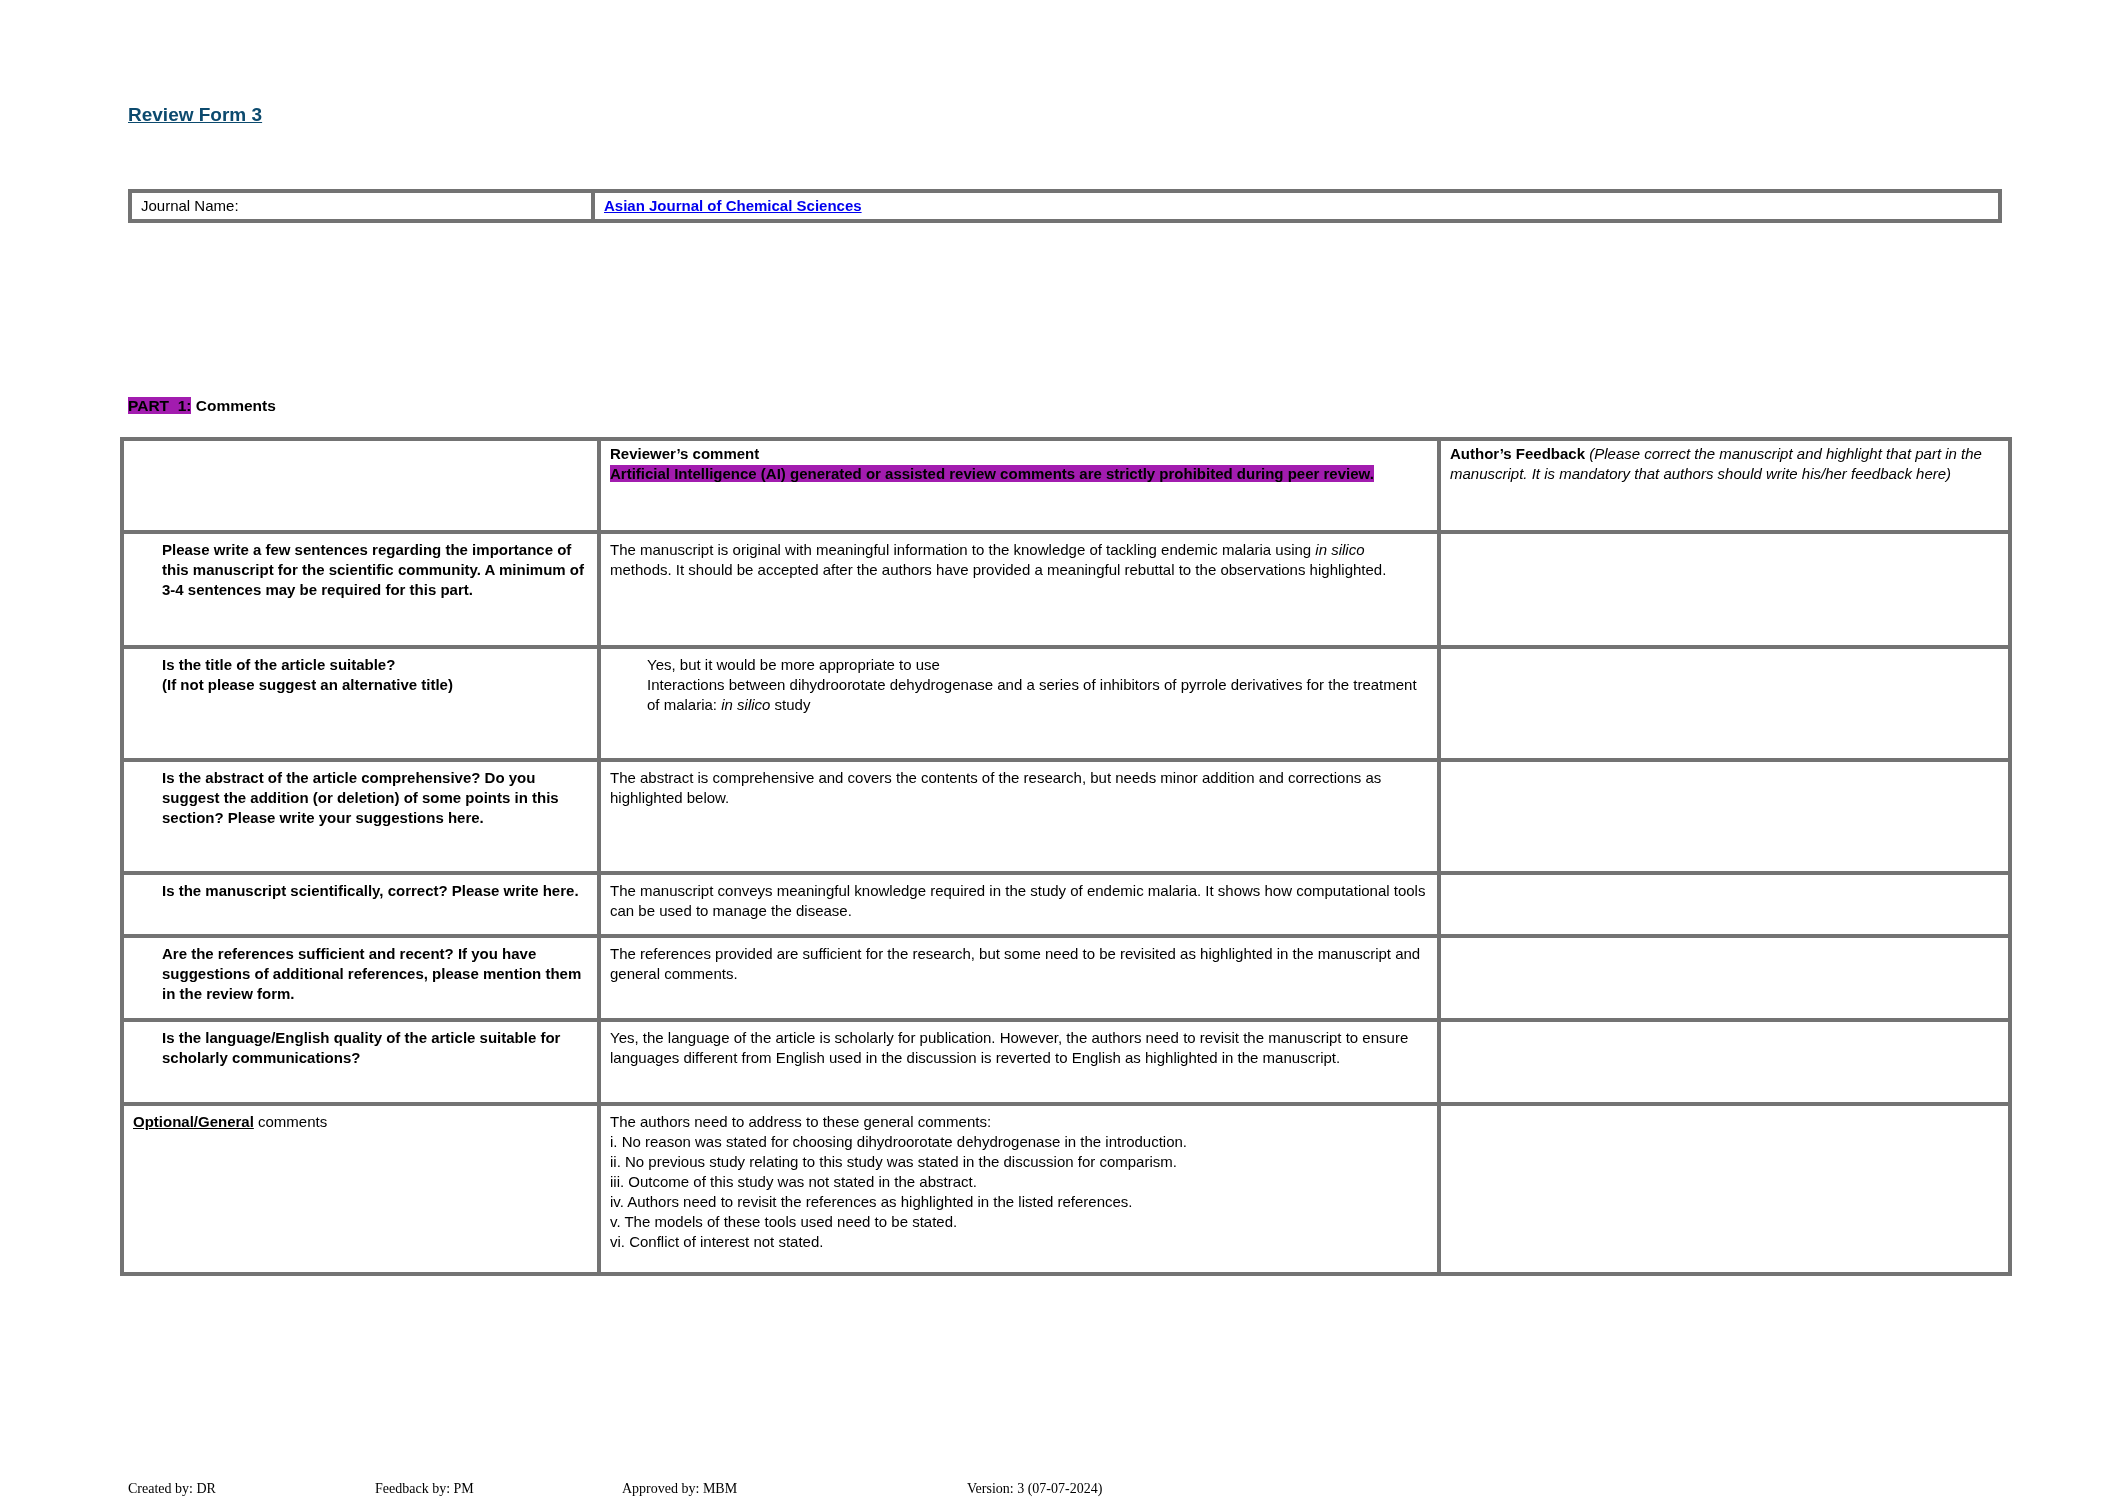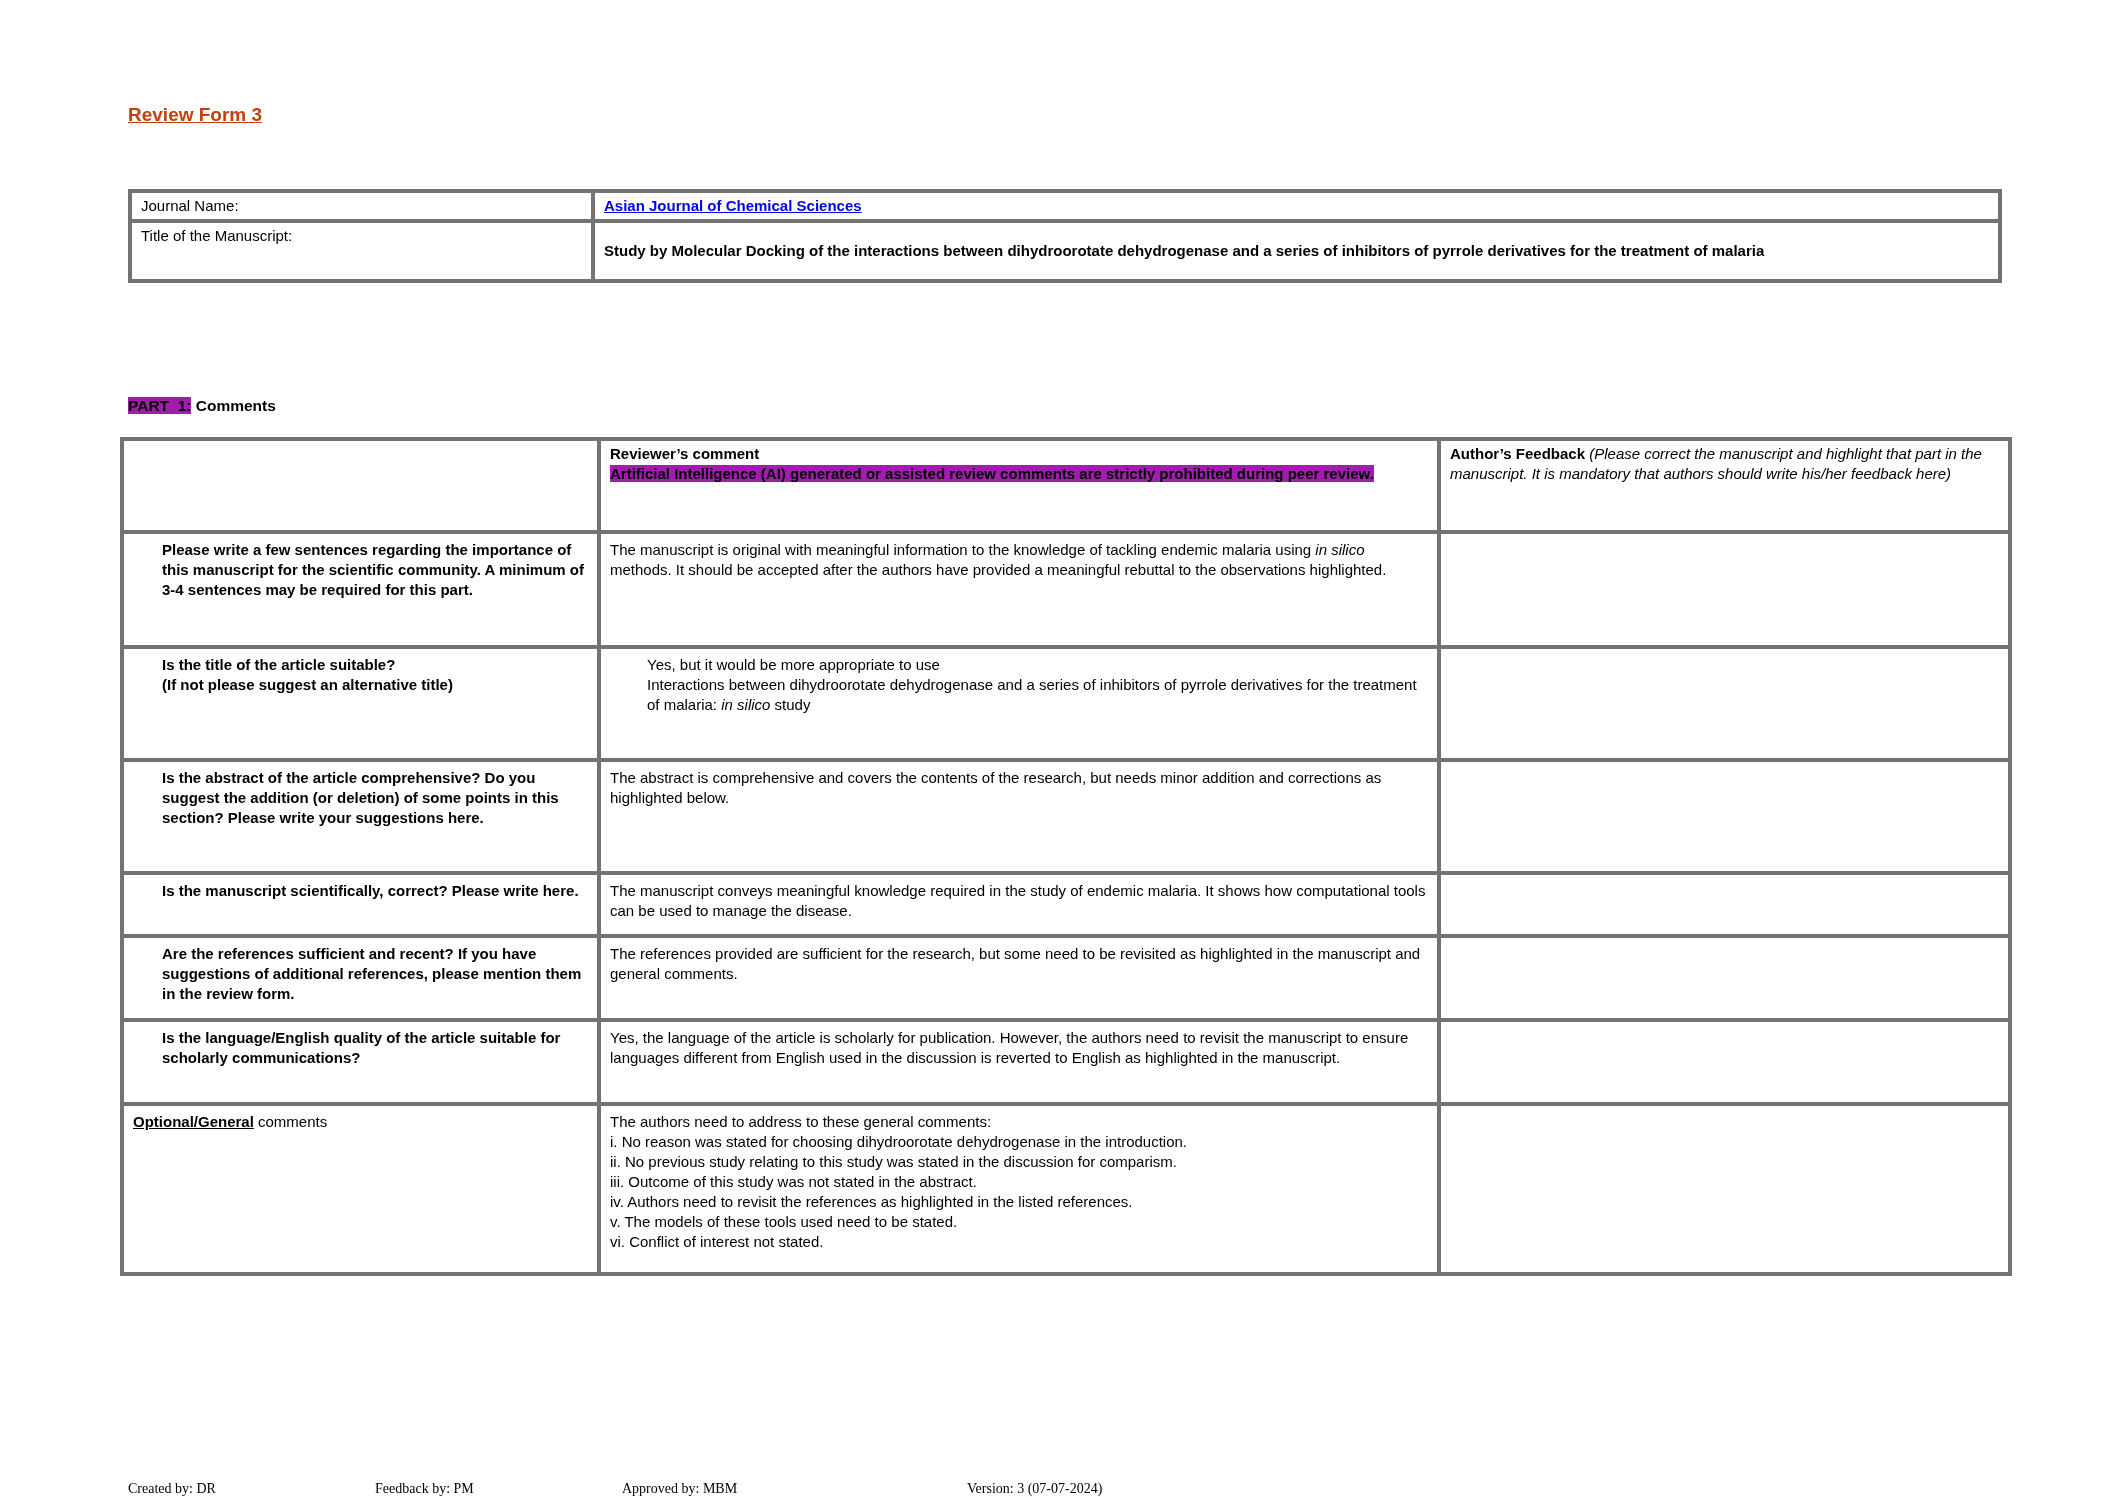--- a/index.html
+++ b/index.html
@@ -19,21 +19,21 @@
   .u { text-decoration: underline; }
   .pre { white-space: pre-line; }
   .hl { background: #a21caf; }
 
   .page-title {
     position: absolute;
     left: 128px;
     top: 102px;
     font-size: 19px;
     font-weight: bold;
-    color: #c2410c;
+    color: #0c4a6e;
     text-decoration: underline;
     cursor: pointer;
   }
 
   table { border-collapse: collapse; table-layout: fixed; }
   td { border: 4px solid #737373; vertical-align: top; padding: 3px 9px; word-wrap: break-word; }
 
   .info-table { position: absolute; left: 128px; top: 189px; width: 1874px; }
   .info-table tr.ir1 { height: 26px; }
   .info-table tr.ir2 { height: 26px; }
@@ -75,24 +75,20 @@
 
   <table class="info-table">
     <colgroup>
         <col style="width:463px">
         <col>
       </colgroup>
     <tbody>
         <tr class="ir1">
       <td>Journal Name:</td>
       <td><a class="journal-link">Asian Journal of Chemical Sciences</a></td>
-    </tr>
-    <tr class="ir3">
-      <td>Title of the Manuscript:</td>
-      <td class="b vmid">Study by Molecular Docking of the interactions between dihydroorotate dehydrogenase and a series of inhibitors of pyrrole derivatives for the treatment of malaria</td>
     </tr>
   </tbody>
     </table>
 
   <div class="part-heading"><span class="hl b">PART&nbsp; 1:</span> <span class="b">Comments</span></div>
 
   <table class="comments-table">
     <colgroup>
         <col style="width:477px">
         <col style="width:840px">

